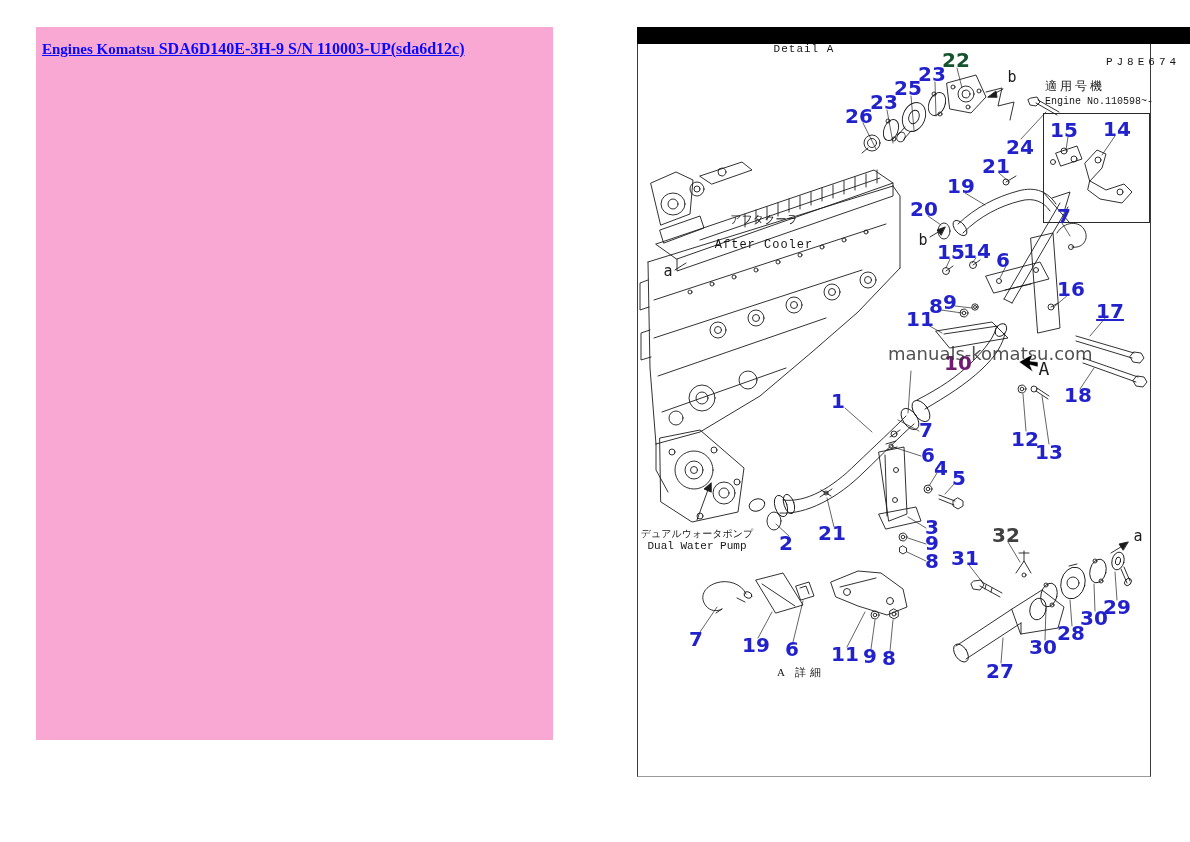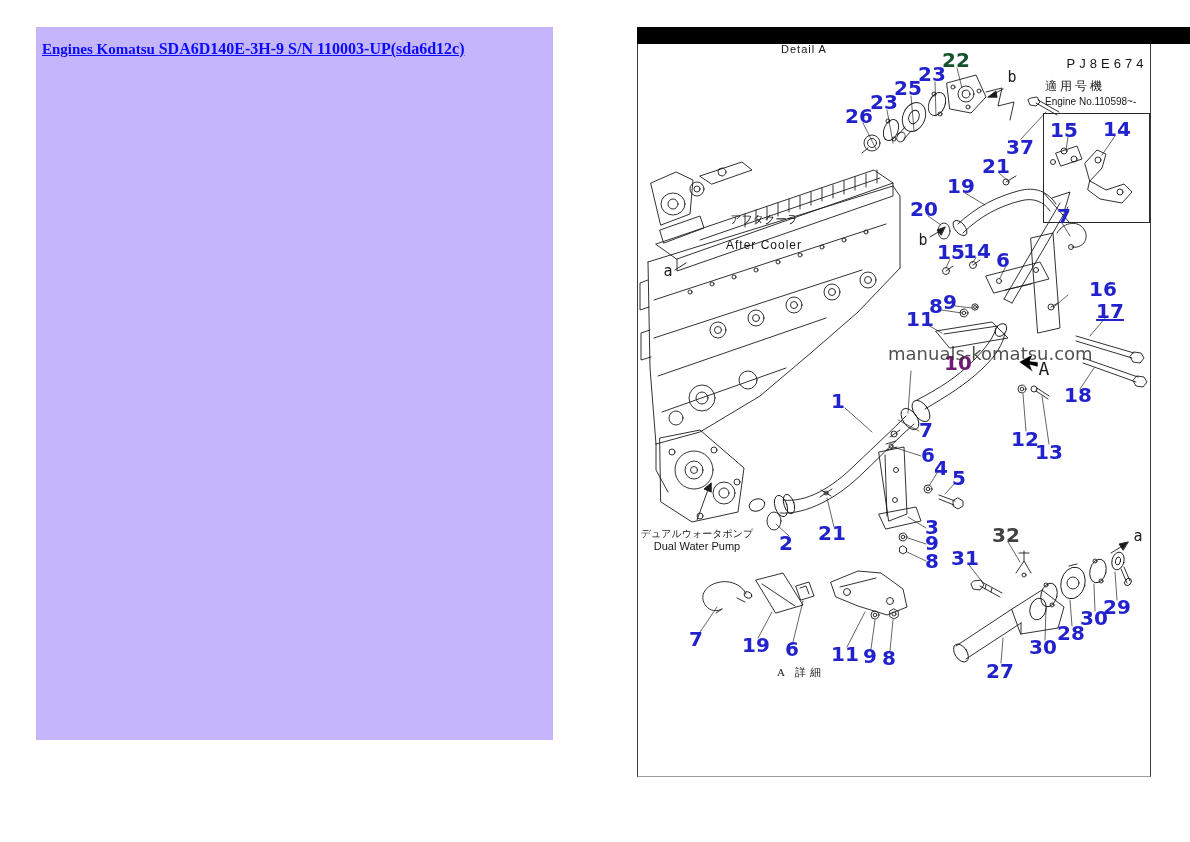--- a/index.html
+++ b/index.html
@@ -1,33 +1,33 @@
 <!DOCTYPE html>
 <html><head>
 <meta charset="utf-8">
 <style>
   html,body{margin:0;padding:0;background:#ffffff;}
   body{position:relative;width:1190px;height:842px;overflow:hidden;
        font-family:"Liberation Sans",sans-serif;}
 
-  .left-black{position:absolute;left:36px;top:27px;width:517px;height:713px;background:#c4b5fd;z-index:5;}
+  .left-black{position:absolute;left:36px;top:27px;width:517px;height:713px;background:#f9a8d4;z-index:5;}
   .title-link{position:absolute;left:6px;top:13px;white-space:nowrap;
               font-family:"Liberation Serif",serif;font-weight:bold;font-size:15px;
               color:#0a0aff;text-decoration:underline;cursor:pointer;}
   .title-link .model{font-size:16px;}
 
   .top-bar{position:absolute;left:637px;top:27px;width:553px;height:17px;background:#000;z-index:6;}
   .page-frame{position:absolute;left:637px;top:44px;width:512px;height:732px;
               border-left:1px solid #3a3a3a;border-right:1px solid #3a3a3a;border-bottom:1px solid #9a9a9a;z-index:1;}
   .app-box{position:absolute;left:1043px;top:113px;width:105px;height:108px;border:1px solid #2a2a2a;z-index:2;}
 
   svg.diagram{position:absolute;left:0;top:0;z-index:10;}
 
   .dtext{position:absolute;white-space:nowrap;color:#161616;z-index:20;
-         font-family:Liberation Sans, sans-serif;}
+         font-family:Liberation Mono, monospace;}
   .ctr{transform:translateX(-50%);}
 
   .callout-layer{position:absolute;left:0;top:0;width:1190px;height:842px;z-index:30;pointer-events:none;}
   .callout{position:absolute;transform:translate(-50%,-50%);line-height:1;
            font-family:"DejaVu Sans",sans-serif;font-weight:bold;font-size:20px;color:#2222cc;}
   .vletter{position:absolute;transform:translate(-50%,-50%);line-height:1;
            font-family:"DejaVu Sans Mono",monospace;font-size:15px;color:#1d1d1d;}
   .vletter.big{font-size:18px;}
 
   .watermark{position:absolute;left:888px;top:343px;z-index:40;white-space:nowrap;
@@ -41,21 +41,21 @@
   <a class="title-link">
     <span>Engines Komatsu </span><span class="model">SDA6D140E-3H-9 S/N 110003-UP(sda6d12c)</span>
   </a>
 </div>
 
 <div class="top-bar"></div>
 <div class="page-frame"></div>
 <div class="app-box"></div>
 
 <div class="dtext ctr" style="left:804px;top:43px;font-size:11px;letter-spacing:1px;">Detail A</div>
-<div class="dtext ctr" style="left:1107px;top:56px;font-size:13px;letter-spacing:4px;text-align:right;">PJ8E674</div>
+<div class="dtext ctr" style="left:1143px;top:56px;font-size:11px;letter-spacing:4px;text-align:right;">PJ8E674</div>
 <div class="dtext" style="left:1045px;top:78px;font-size:12px;letter-spacing:3px;font-family:'DejaVu Sans',sans-serif;">適用号機</div>
 <div class="dtext" style="left:1045px;top:96px;font-size:10px;">Engine No.110598~-</div>
 <div class="dtext ctr" style="left:764px;top:212px;font-size:11px;font-family:Liberation Sans, sans-serif;">アフタクーラ</div>
 <div class="dtext ctr" style="left:764px;top:238px;font-size:12px;letter-spacing:1px;">After Cooler</div>
 <div class="dtext ctr" style="left:697px;top:527px;font-size:10px;font-family:'DejaVu Sans',sans-serif;">デュアルウォータポンプ</div>
 <div class="dtext ctr" style="left:697px;top:540px;font-size:11px;">Dual Water Pump</div>
 <div class="dtext ctr" style="left:801px;top:665px;font-size:11px;letter-spacing:4px;font-family:Liberation Serif, serif;">A 詳細</div>
 
 <div class="watermark">manuals-komatsu.com</div>
 
@@ -305,31 +305,31 @@
     </g>
   </g>
 </svg>
 
 <div class="callout-layer" id="callout-layer">
     <span class="callout" style="left: 859px; top: 116px; color: rgb(34, 34, 204);">26</span>
     <span class="callout" style="left: 884px; top: 102px; color: rgb(34, 34, 204);">23</span>
     <span class="callout" style="left: 908px; top: 88px; color: rgb(34, 34, 204);">25</span>
     <span class="callout" style="left: 932px; top: 74px; color: rgb(34, 34, 204);">23</span>
     <span class="callout" style="left: 956px; top: 60px; color: #14532d;">22</span>
-    <span class="callout" style="left: 1020px; top: 147px; color: rgb(34, 34, 204);">37</span>
+    <span class="callout" style="left: 1020px; top: 147px; color: rgb(34, 34, 204);">24</span>
     <span class="callout" style="left: 1064px; top: 130px; color: rgb(34, 34, 204);">15</span>
     <span class="callout" style="left: 1117px; top: 129px; color: rgb(34, 34, 204);">14</span>
     <span class="callout" style="left: 996px; top: 166px; color: rgb(34, 34, 204);">21</span>
     <span class="callout" style="left: 961px; top: 186px; color: rgb(34, 34, 204);">19</span>
     <span class="callout" style="left: 924px; top: 209px; color: rgb(34, 34, 204);">20</span>
     <span class="callout" style="left: 1064px; top: 216px; color: rgb(34, 34, 204);">7</span>
     <span class="callout" style="left: 951px; top: 252px; color: rgb(34, 34, 204);">15</span>
     <span class="callout" style="left: 977px; top: 251px; color: rgb(34, 34, 204);">14</span>
     <span class="callout" style="left: 1003px; top: 260px; color: rgb(34, 34, 204);">6</span>
-    <span class="callout" style="left: 1071px; top: 289px; color: rgb(34, 34, 204); margin-left: 32px;">16</span>
+    <span class="callout" style="left: 1071px; top: 289px; color: rgb(34, 34, 204);">16</span>
     <span class="callout" style="left: 1110px; top: 311px; color: rgb(34, 34, 204); text-decoration: underline;">17</span>
     <span class="callout" style="left: 1078px; top: 395px; color: rgb(34, 34, 204);">18</span>
     <span class="callout" style="left: 950px; top: 302px; color: rgb(34, 34, 204);">9</span>
     <span class="callout" style="left: 936px; top: 306px; color: rgb(34, 34, 204);">8</span>
     <span class="callout" style="left: 920px; top: 319px; color: rgb(34, 34, 204);">11</span>
     <span class="callout" style="left: 911px; top: 363px; color: #701a75; margin-left: 47px;">10</span>
     <span class="callout" style="left: 1025px; top: 439px; color: rgb(34, 34, 204);">12</span>
     <span class="callout" style="left: 1049px; top: 452px; color: rgb(34, 34, 204);">13</span>
     <span class="callout" style="left: 838px; top: 401px; color: rgb(34, 34, 204);">1</span>
     <span class="callout" style="left: 926px; top: 430px; color: rgb(34, 34, 204);">7</span>

